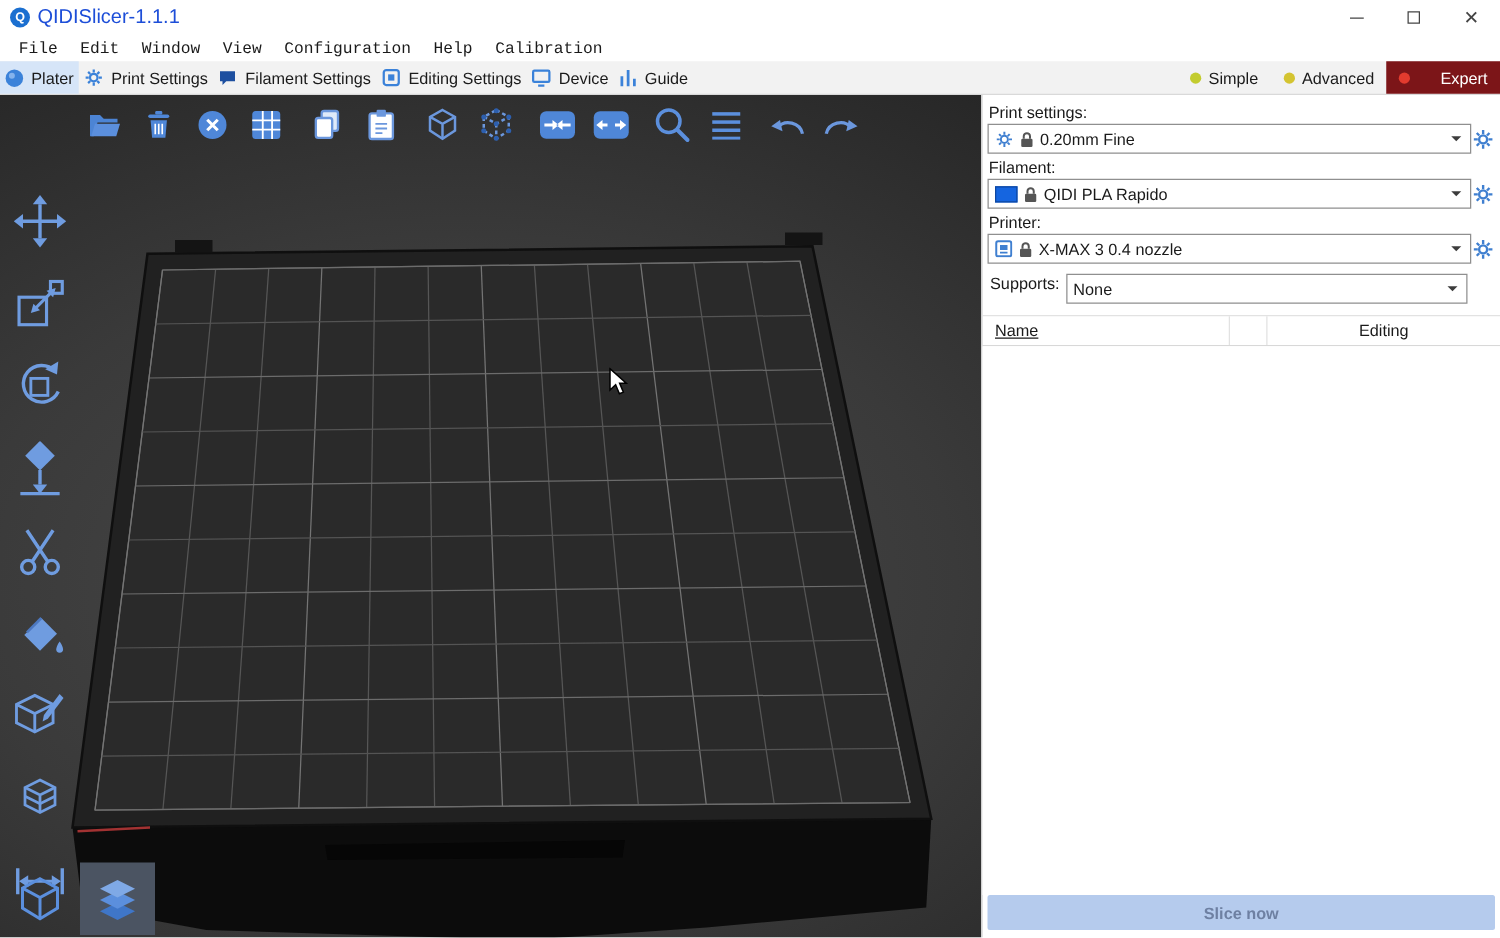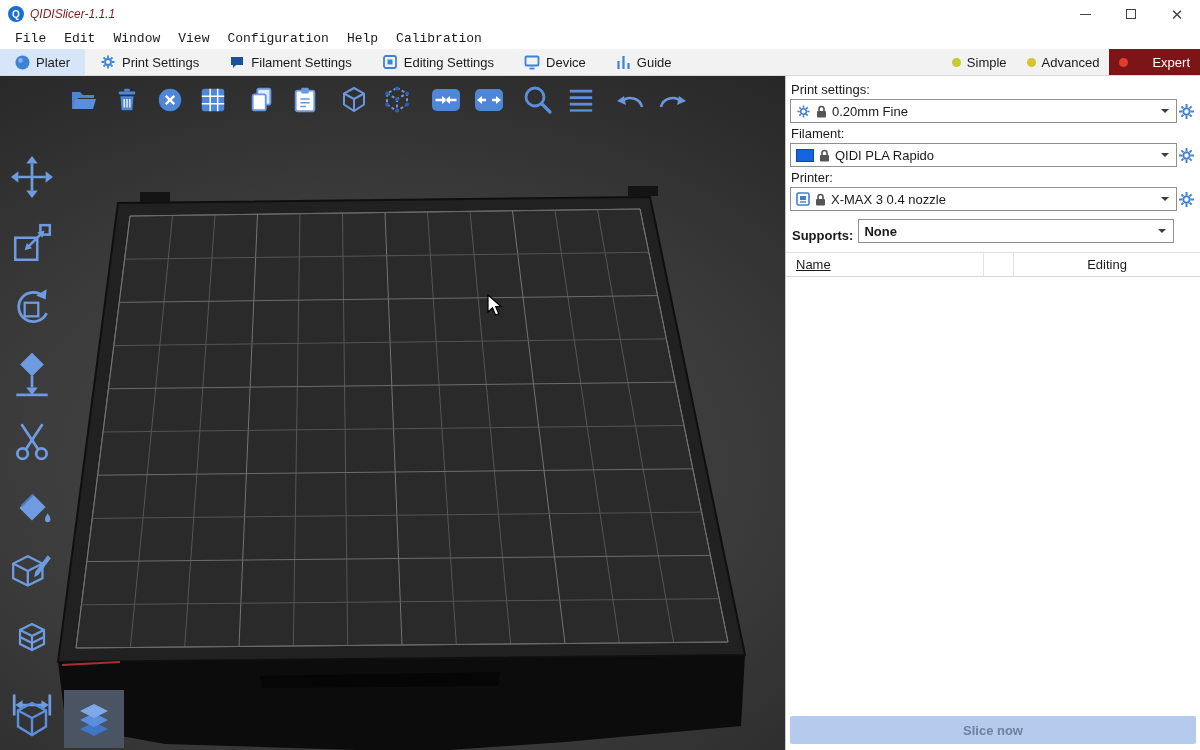--- a/index.html
+++ b/index.html
@@ -8,34 +8,34 @@
     width:1200px; height:750px; overflow:hidden;
     font-family:"Liberation Sans", sans-serif;
     background:#fff; font-size:13px; color:#1a1a1a;
     position:relative;
   }
 
   
   .titlebar { height:28px; background:#fff; display:flex; align-items:center; }
   .app-logo { width:16px; height:16px; border-radius:50%; background:#1b6fd0; margin:0 6px 0 8px;
     display:flex; align-items:center; justify-content:center; color:#fff; font-size:10px; font-weight:bold; }
-  .title-text { color:#7f1d1d; font-size:12px;font-style:italic; }
+  .title-text { color:#1d4ed8; font-size:16px; }
   .win-controls { margin-left:auto; display:flex; height:100%; }
   .win-btn { width:46px; height:100%; display:flex; align-items:center; justify-content:center; color:#444; cursor:pointer; }
   .min-glyph { width:11px; height:0; border-top:1px solid #444; display:block; }
   .max-glyph { width:10px; height:10px; border:1px solid #444; display:block; }
   .close-glyph { font-size:15px; line-height:1; }
 
   
   .menubar { height:21px; display:flex; align-items:center; padding-left:6px; background:#fff; }
   .menu-item { padding:0 9px; cursor:pointer;font-family:Liberation Mono, monospace; }
 
   
   .tabbar { height:27px; background:#f2f2f2; border-bottom:1px solid #d9d9d9; display:flex; align-items:stretch; }
-  .tab { display:flex; align-items:center; gap:6px; padding:0 15px; cursor:pointer; white-space:nowrap; }
+  .tab { display:flex; align-items:center; gap:6px; padding:0 4px; cursor:pointer; white-space:nowrap; }
   .tab.active { background:#d6e5f8; }
   .tab-spacer { flex:1; }
   .mode-tab { display:flex; align-items:center; gap:6px; padding:0 10px; cursor:pointer; }
   .mode-dot { width:9px; height:9px; border-radius:50%; display:inline-block; }
   .mode-tab.expert { background:#7c1518; color:#fff;gap:24px; }
 
   
   .content { display:flex; height:674px; }
 
   .viewport { position:relative; width:785px; height:674px; flex:0 0 785px;
@@ -60,21 +60,21 @@
   .cursor { position:absolute; left:487px; top:218px; pointer-events:none; }
 
   
   .right-panel { flex:1; background:#fff; border-left:1px solid #c8c8c8; display:flex; flex-direction:column; padding-top:3px; position:relative; }
   .plabel { margin:3px 0 2px 5px; }
   .combo-row { display:flex; align-items:center; gap:0; margin:0 4px; }
   .combo { height:24px; border:1px solid #8f8f8f; background:#fff; display:flex; align-items:center; gap:5px; padding:0 2px 0 5px; flex:1; cursor:pointer; }
   .combo-text { flex:1; white-space:nowrap; overflow:hidden; }
   .chev { width:0; height:0; border:4px solid transparent; border-top-color:#3c3c3c; margin:4px 5px 0 0; }
   .gear-btn { width:19px; height:22px; display:flex; align-items:center; justify-content:center; cursor:pointer; }
-  .inline-row { display:flex; align-items:flex-end; margin:8px 4px 0 4px;font-weight:bold; }
+  .inline-row { display:flex; align-items:flex-start; margin:8px 4px 0 4px; }
   .inline-row .lbl { margin-left:2px; }
   .supports-combo { margin-left:5px; margin-right:22px; }
   .infill-combo { flex:0 0 75px; margin-left:6px; }
   .brim-label { margin-left:42px; }
   .checkbox { width:14px; height:14px; border:1px solid #8f8f8f; background:#fff; margin-left:8px; cursor:pointer; }
 
   .list-header { display:flex; align-items:stretch; height:25px; margin-top:9px; border-top:1px solid #e2e2e2; border-bottom:1px solid #d8d8d8; }
   .col-name { flex:0 0 198px; display:flex; align-items:center; padding-left:10px; border-right:1px solid #e2e2e2;text-decoration:underline; }
   .col-mid { flex:0 0 30px; border-right:1px solid #e2e2e2; }
   .col-editing { flex:1; display:flex; align-items:center; justify-content:center; }

